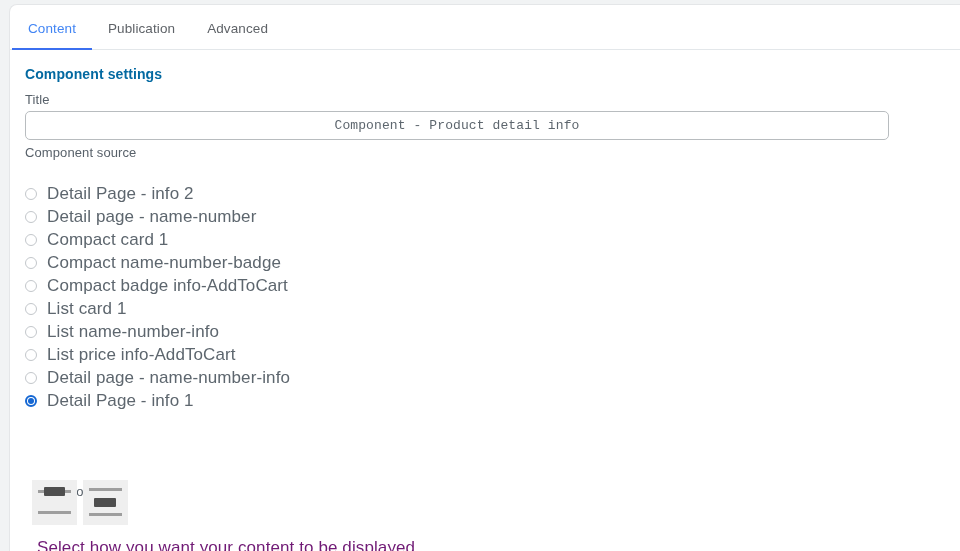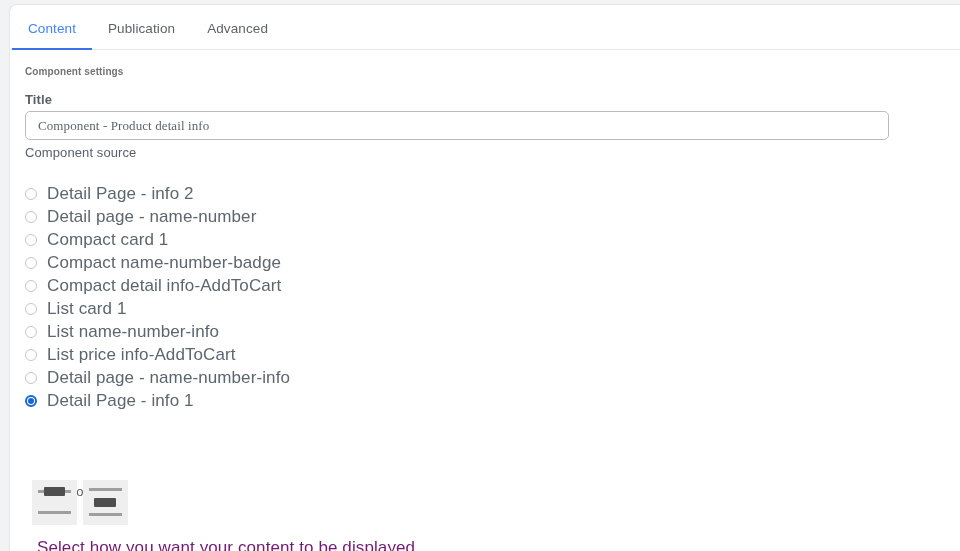--- a/index.html
+++ b/index.html
@@ -88,51 +88,52 @@
     top: 45px;
     right: 0;
     bottom: 0;
     padding: 0;
   }
 
   .section-heading {
     position: absolute;
     left: 15px;
     top: 16px;
-    font-size: 10px;
+    font-size: 14px;
     font-weight: bold;
-    color: #737373;
+    color: #0369a1;
     letter-spacing: .1px;
   }
 
   .field-label {
     position: absolute;
     left: 15px;
     font-size: 13px;
     color: #58616a;
     letter-spacing: .1px;
   }
-  .label-title { top: 42px; font-weight: bold; }
+  .label-title { top: 42px; }
 
   .text-input {
     position: absolute;
     left: 15px;
     top: 61px;
     width: 864px;
     height: 29px;
     box-sizing: border-box;
     border: 1px solid #b8bcbf;
     border-radius: 5px;
     background: #ffffff;
     padding: 0 12px;
-    font-family: Liberation Serif, serif;
+    font-family: Liberation Mono, monospace;
     font-size: 13px;
     color: #5d666e;
     letter-spacing: .1px;
     outline: none;
+    text-align: center;
   }
   .text-input::placeholder { color: #9aa0a6; }
 
   .label-source { top: 95px; }
 
   .radio-list {
     position: absolute;
     left: 15px;
     top: 132px;
     width: 500px;
@@ -276,21 +277,21 @@
         <div class="radio-row">
           <span class="radio-mark"></span>
           <span class="radio-text">Compact card 1</span>
         </div>
         <div class="radio-row">
           <span class="radio-mark"></span>
           <span class="radio-text">Compact name-number-badge</span>
         </div>
         <div class="radio-row">
           <span class="radio-mark"></span>
-          <span class="radio-text">Compact detail info-AddToCart</span>
+          <span class="radio-text">Compact badge info-AddToCart</span>
         </div>
         <div class="radio-row">
           <span class="radio-mark"></span>
           <span class="radio-text">List card 1</span>
         </div>
         <div class="radio-row">
           <span class="radio-mark"></span>
           <span class="radio-text">List name-number-info</span>
         </div>
         <div class="radio-row">

